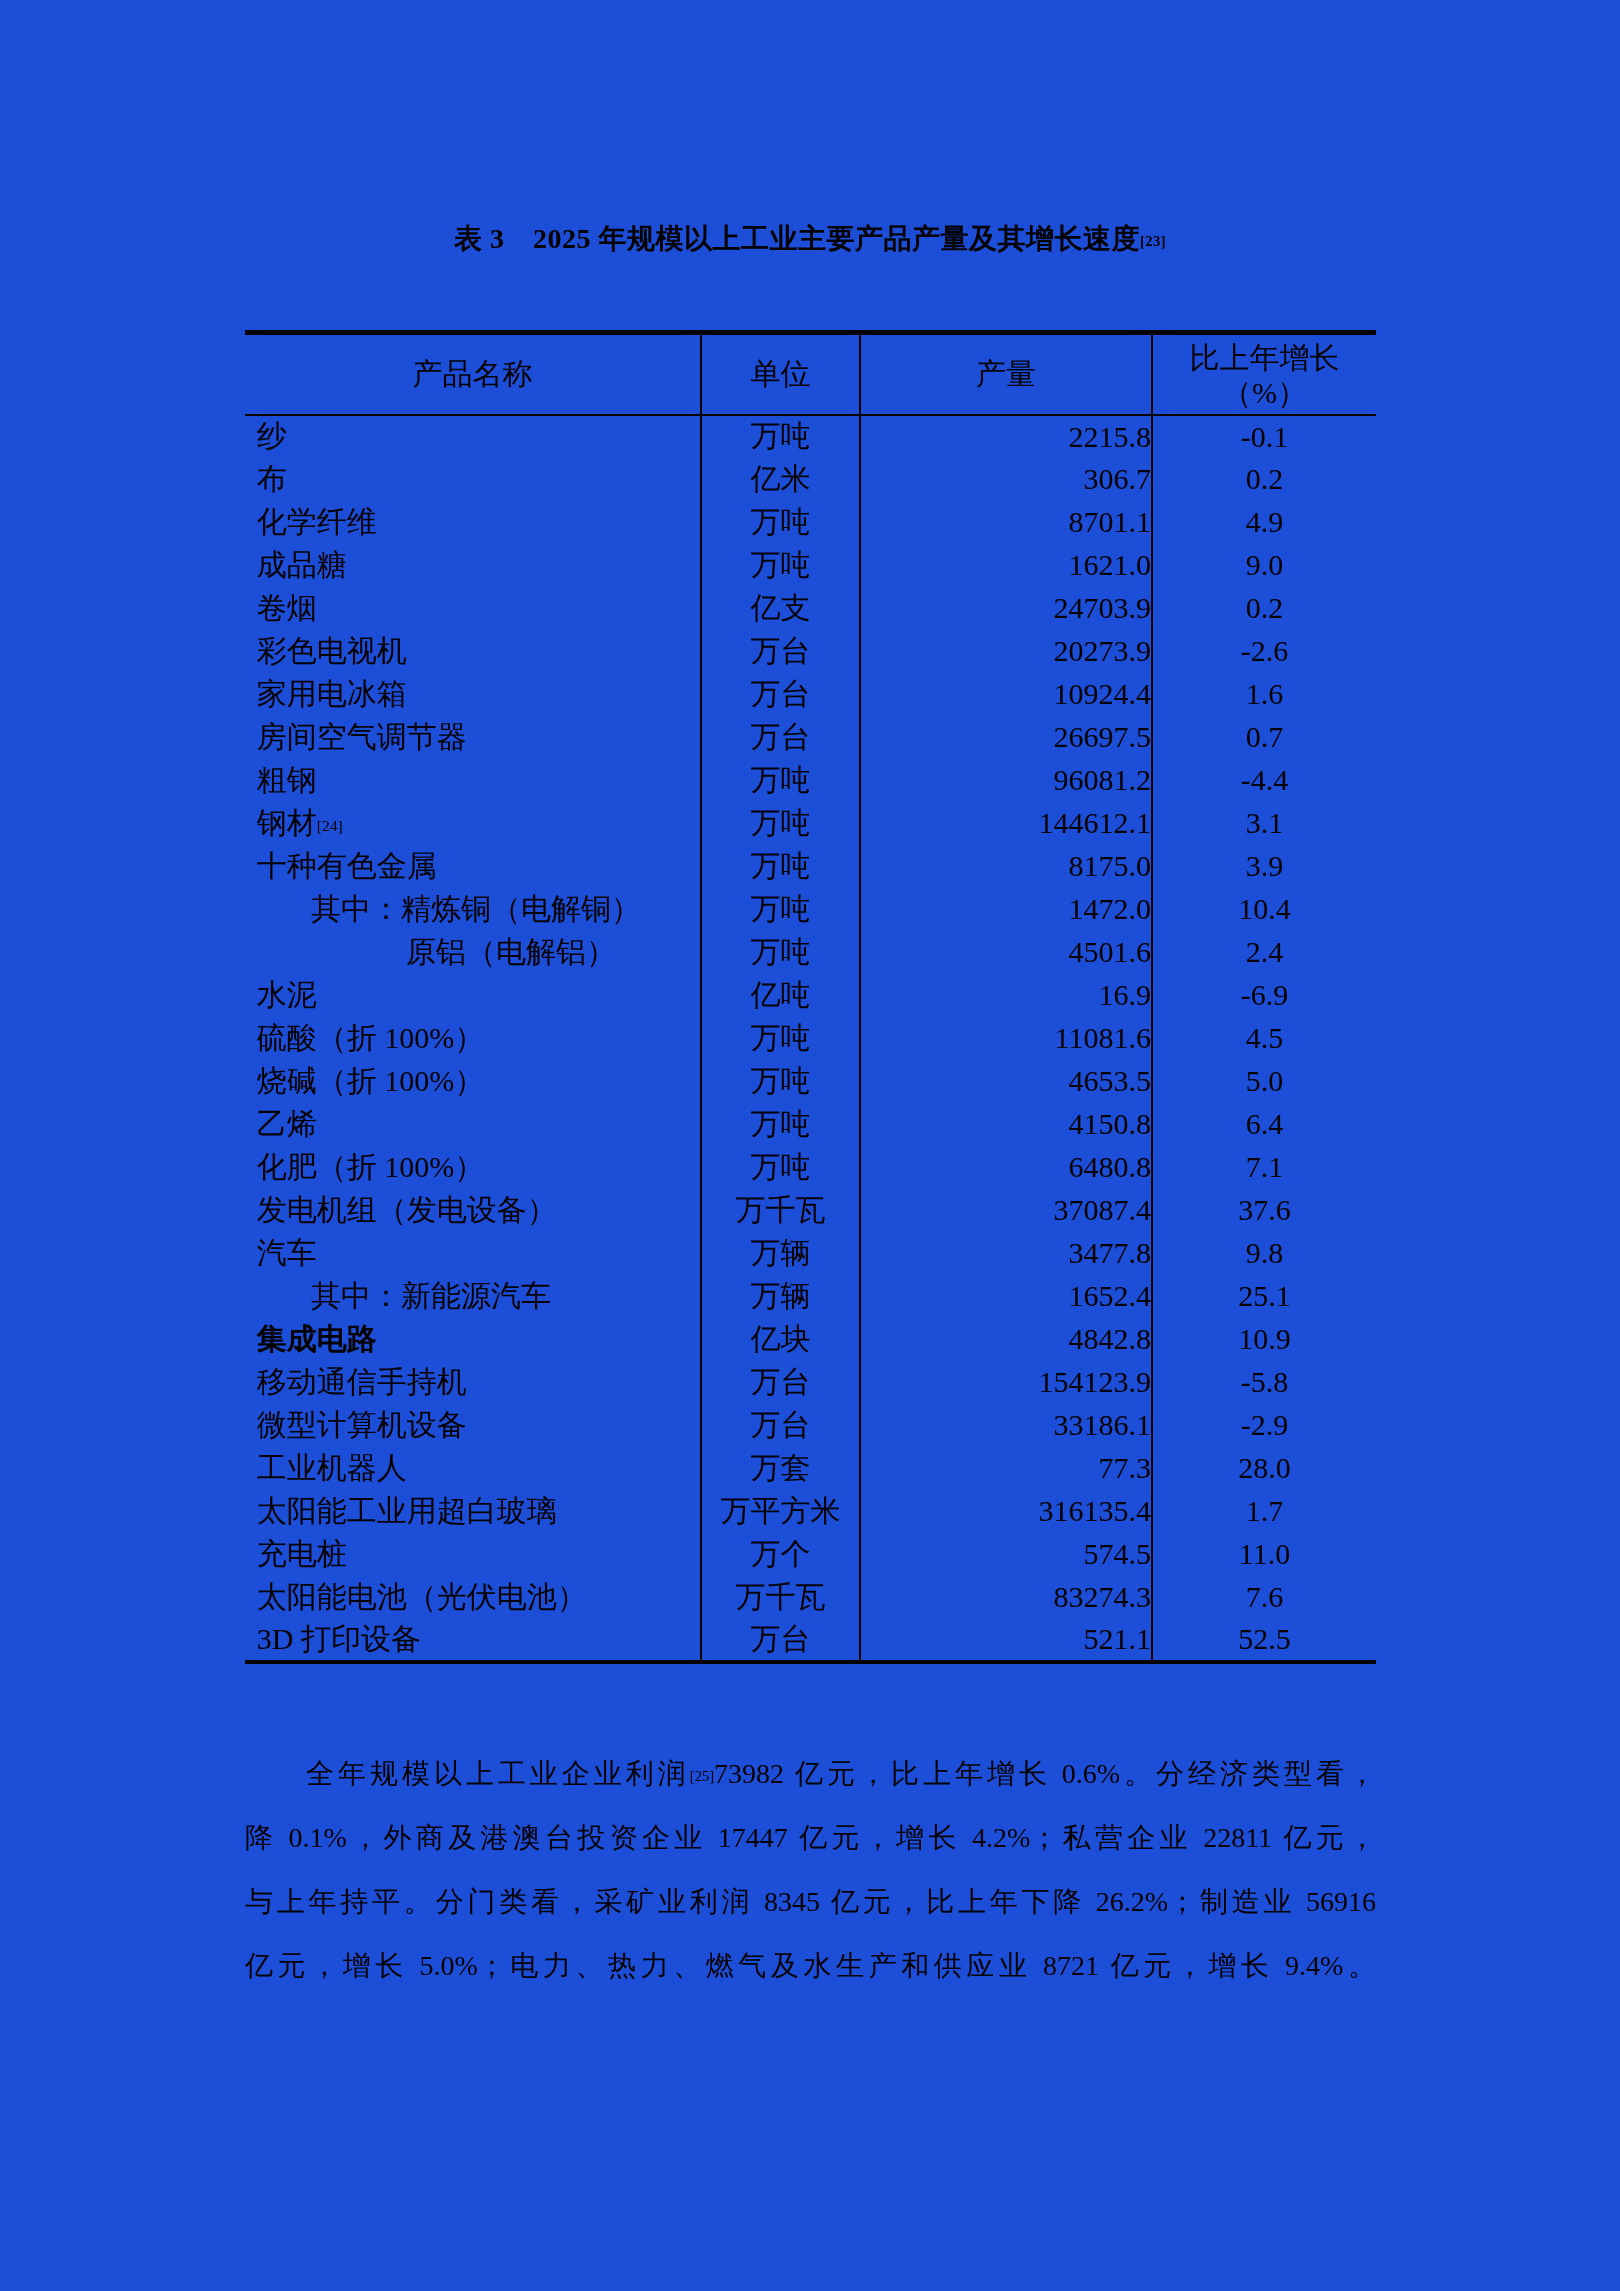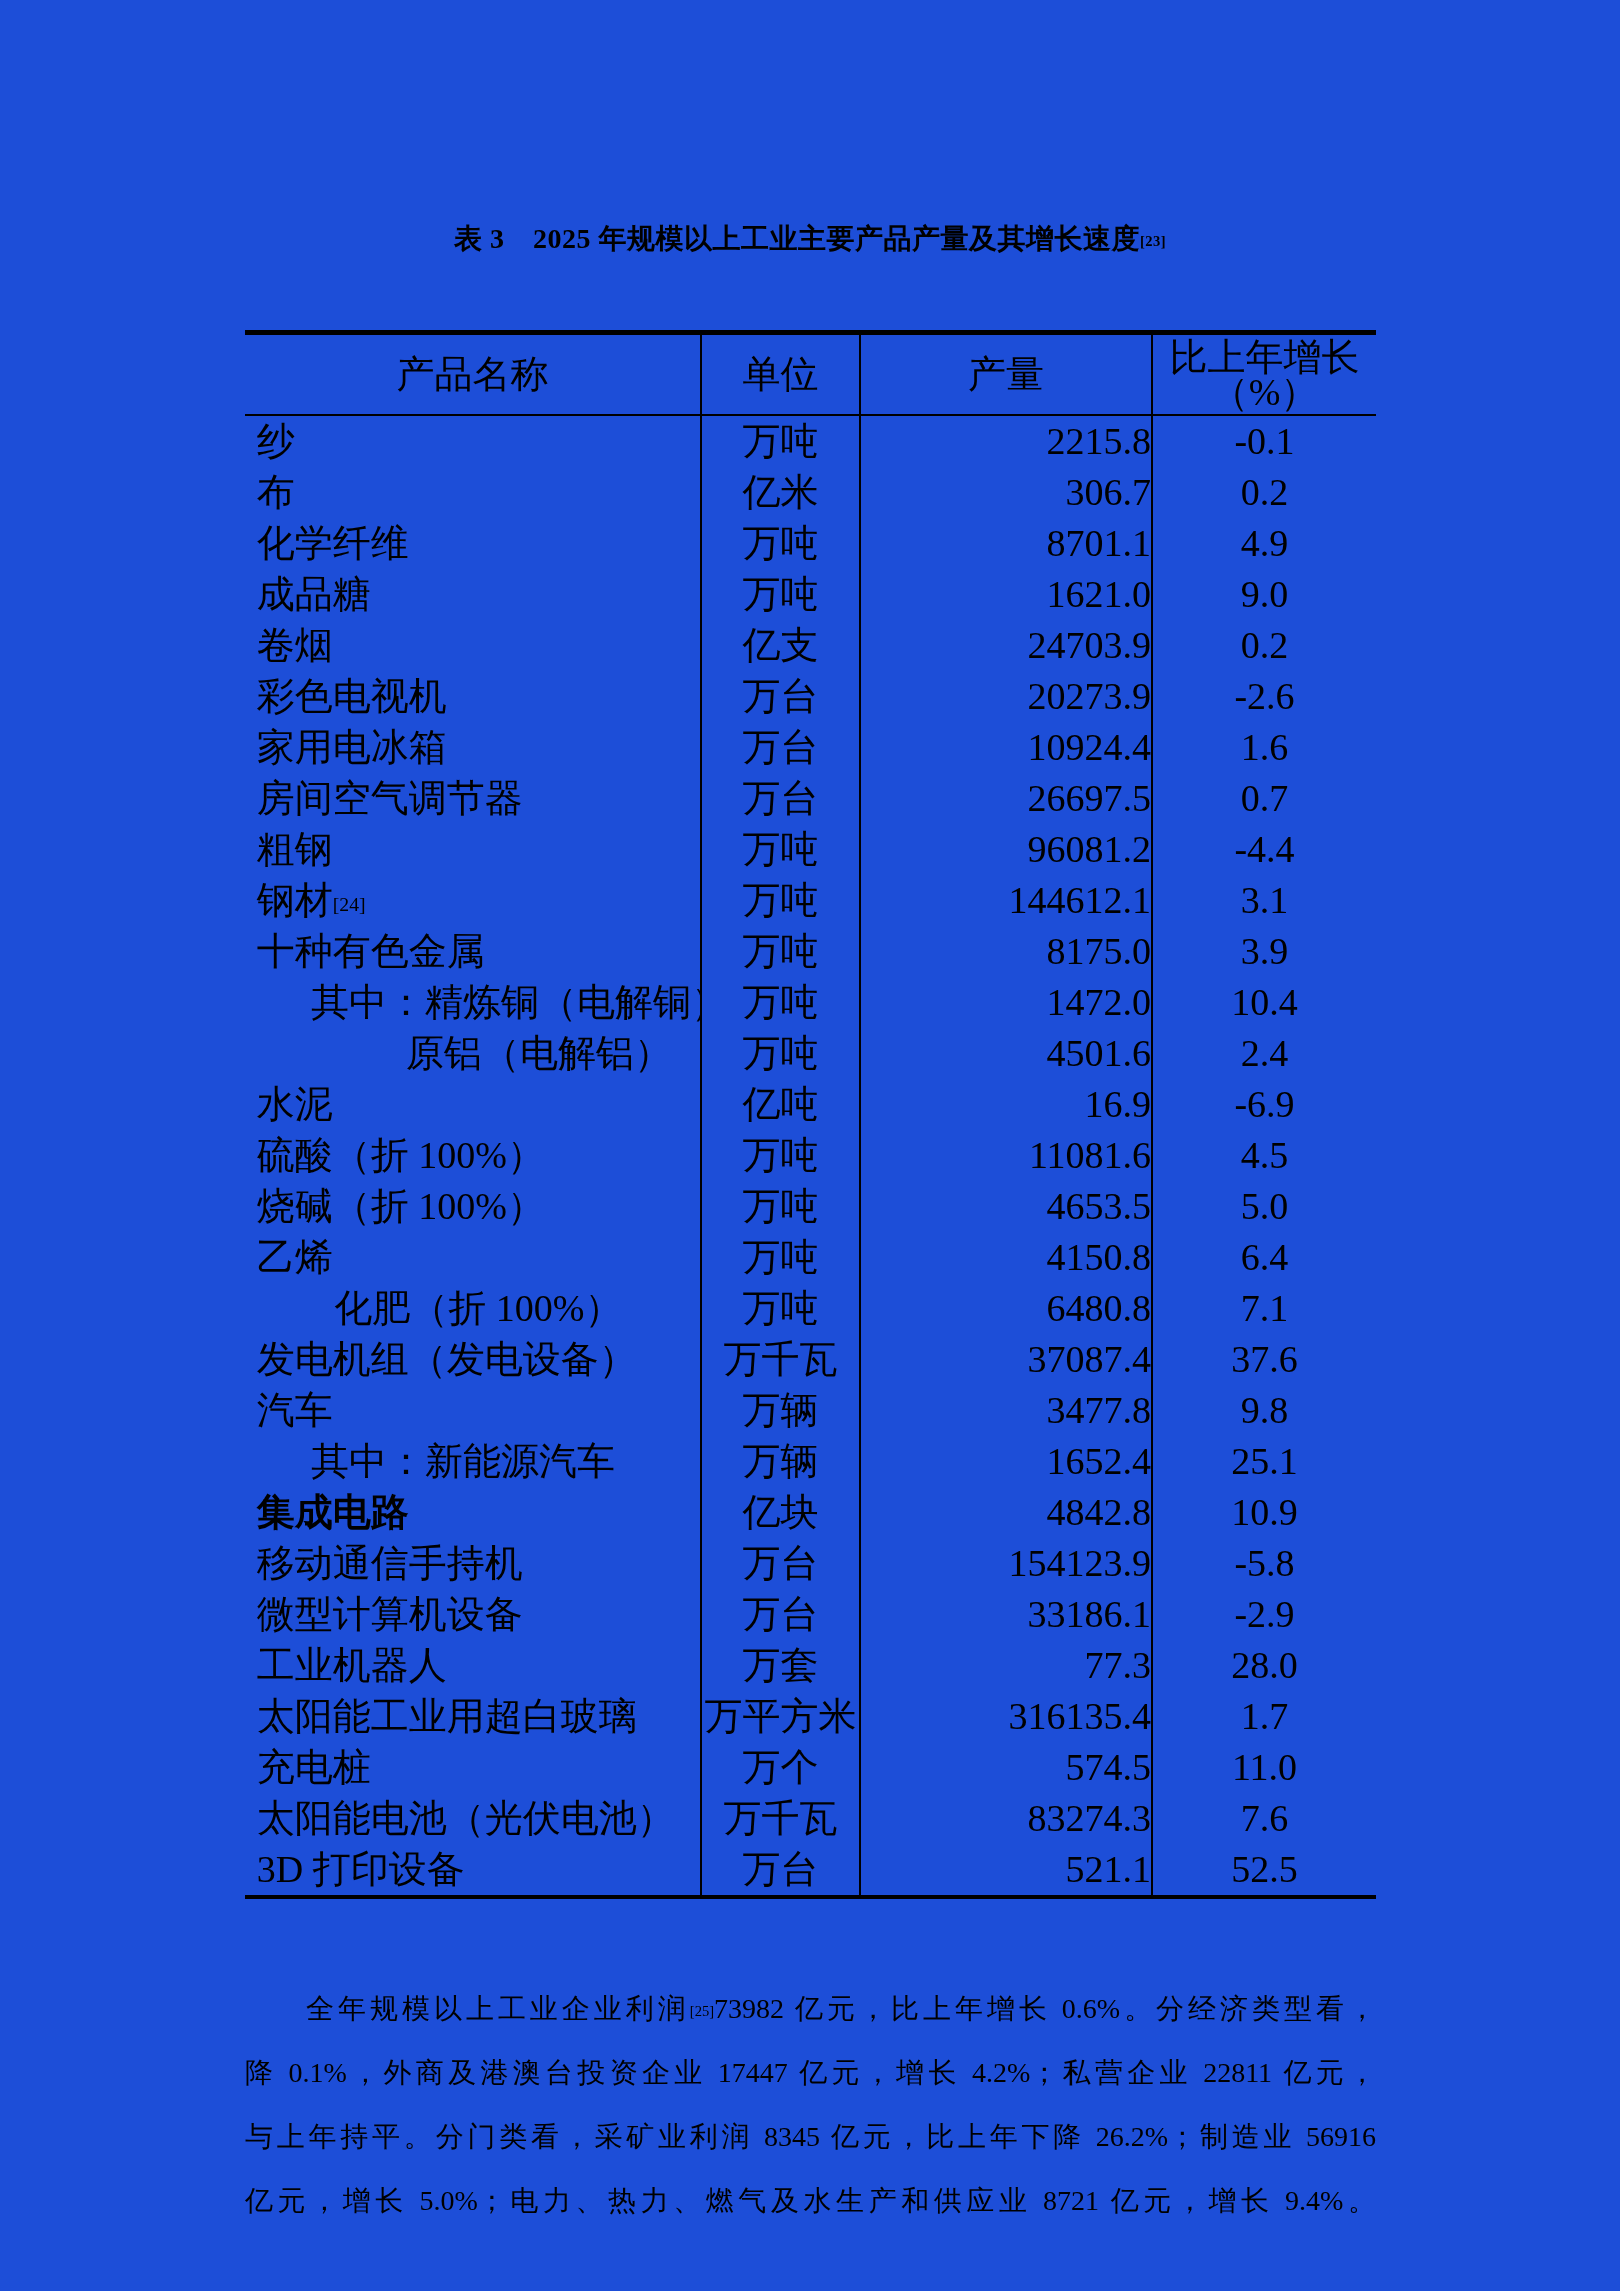--- a/index.html
+++ b/index.html
@@ -37,21 +37,21 @@
     margin-left: 245px;
     width: 1131px;
     margin-top: 60px;
   }
   table.products {
     width: 1131px;
     table-layout: fixed;
     border-collapse: collapse;
     border-top: 5.9px solid #000;
     border-bottom: 4.9px solid #000;
-    font-size: 38px;
+    font-size: 30px;
   }
   table.products th, table.products td {
     padding: 0;
     font-weight: normal;
     vertical-align: middle;
     overflow: hidden;
     white-space: nowrap;
   }
   thead tr { height: 82px; }
   thead th { border-bottom: 2.5px solid #000; text-align: center; }
@@ -202,21 +202,21 @@
       <td class="c-output">4653.5</td>
       <td class="c-growth">5.0</td>
     </tr>
           <tr>
       <td class="c-product" style="padding-left: 11.8px;"><span>乙烯</span></td>
       <td class="c-unit">万吨</td>
       <td class="c-output">4150.8</td>
       <td class="c-growth">6.4</td>
     </tr>
           <tr>
-      <td class="c-product" style="padding-left: 11.8px; text-align: center;"><span>化肥（折 100%）</span></td>
+      <td class="c-product" style="padding-left: 11.8px;"><span>化肥（折 100%）</span></td>
       <td class="c-unit">万吨</td>
       <td class="c-output">6480.8</td>
       <td class="c-growth">7.1</td>
     </tr>
           <tr>
       <td class="c-product" style="padding-left: 11.8px;"><span>发电机组（发电设备）</span></td>
       <td class="c-unit">万千瓦</td>
       <td class="c-output">37087.4</td>
       <td class="c-growth">37.6</td>
     </tr>

